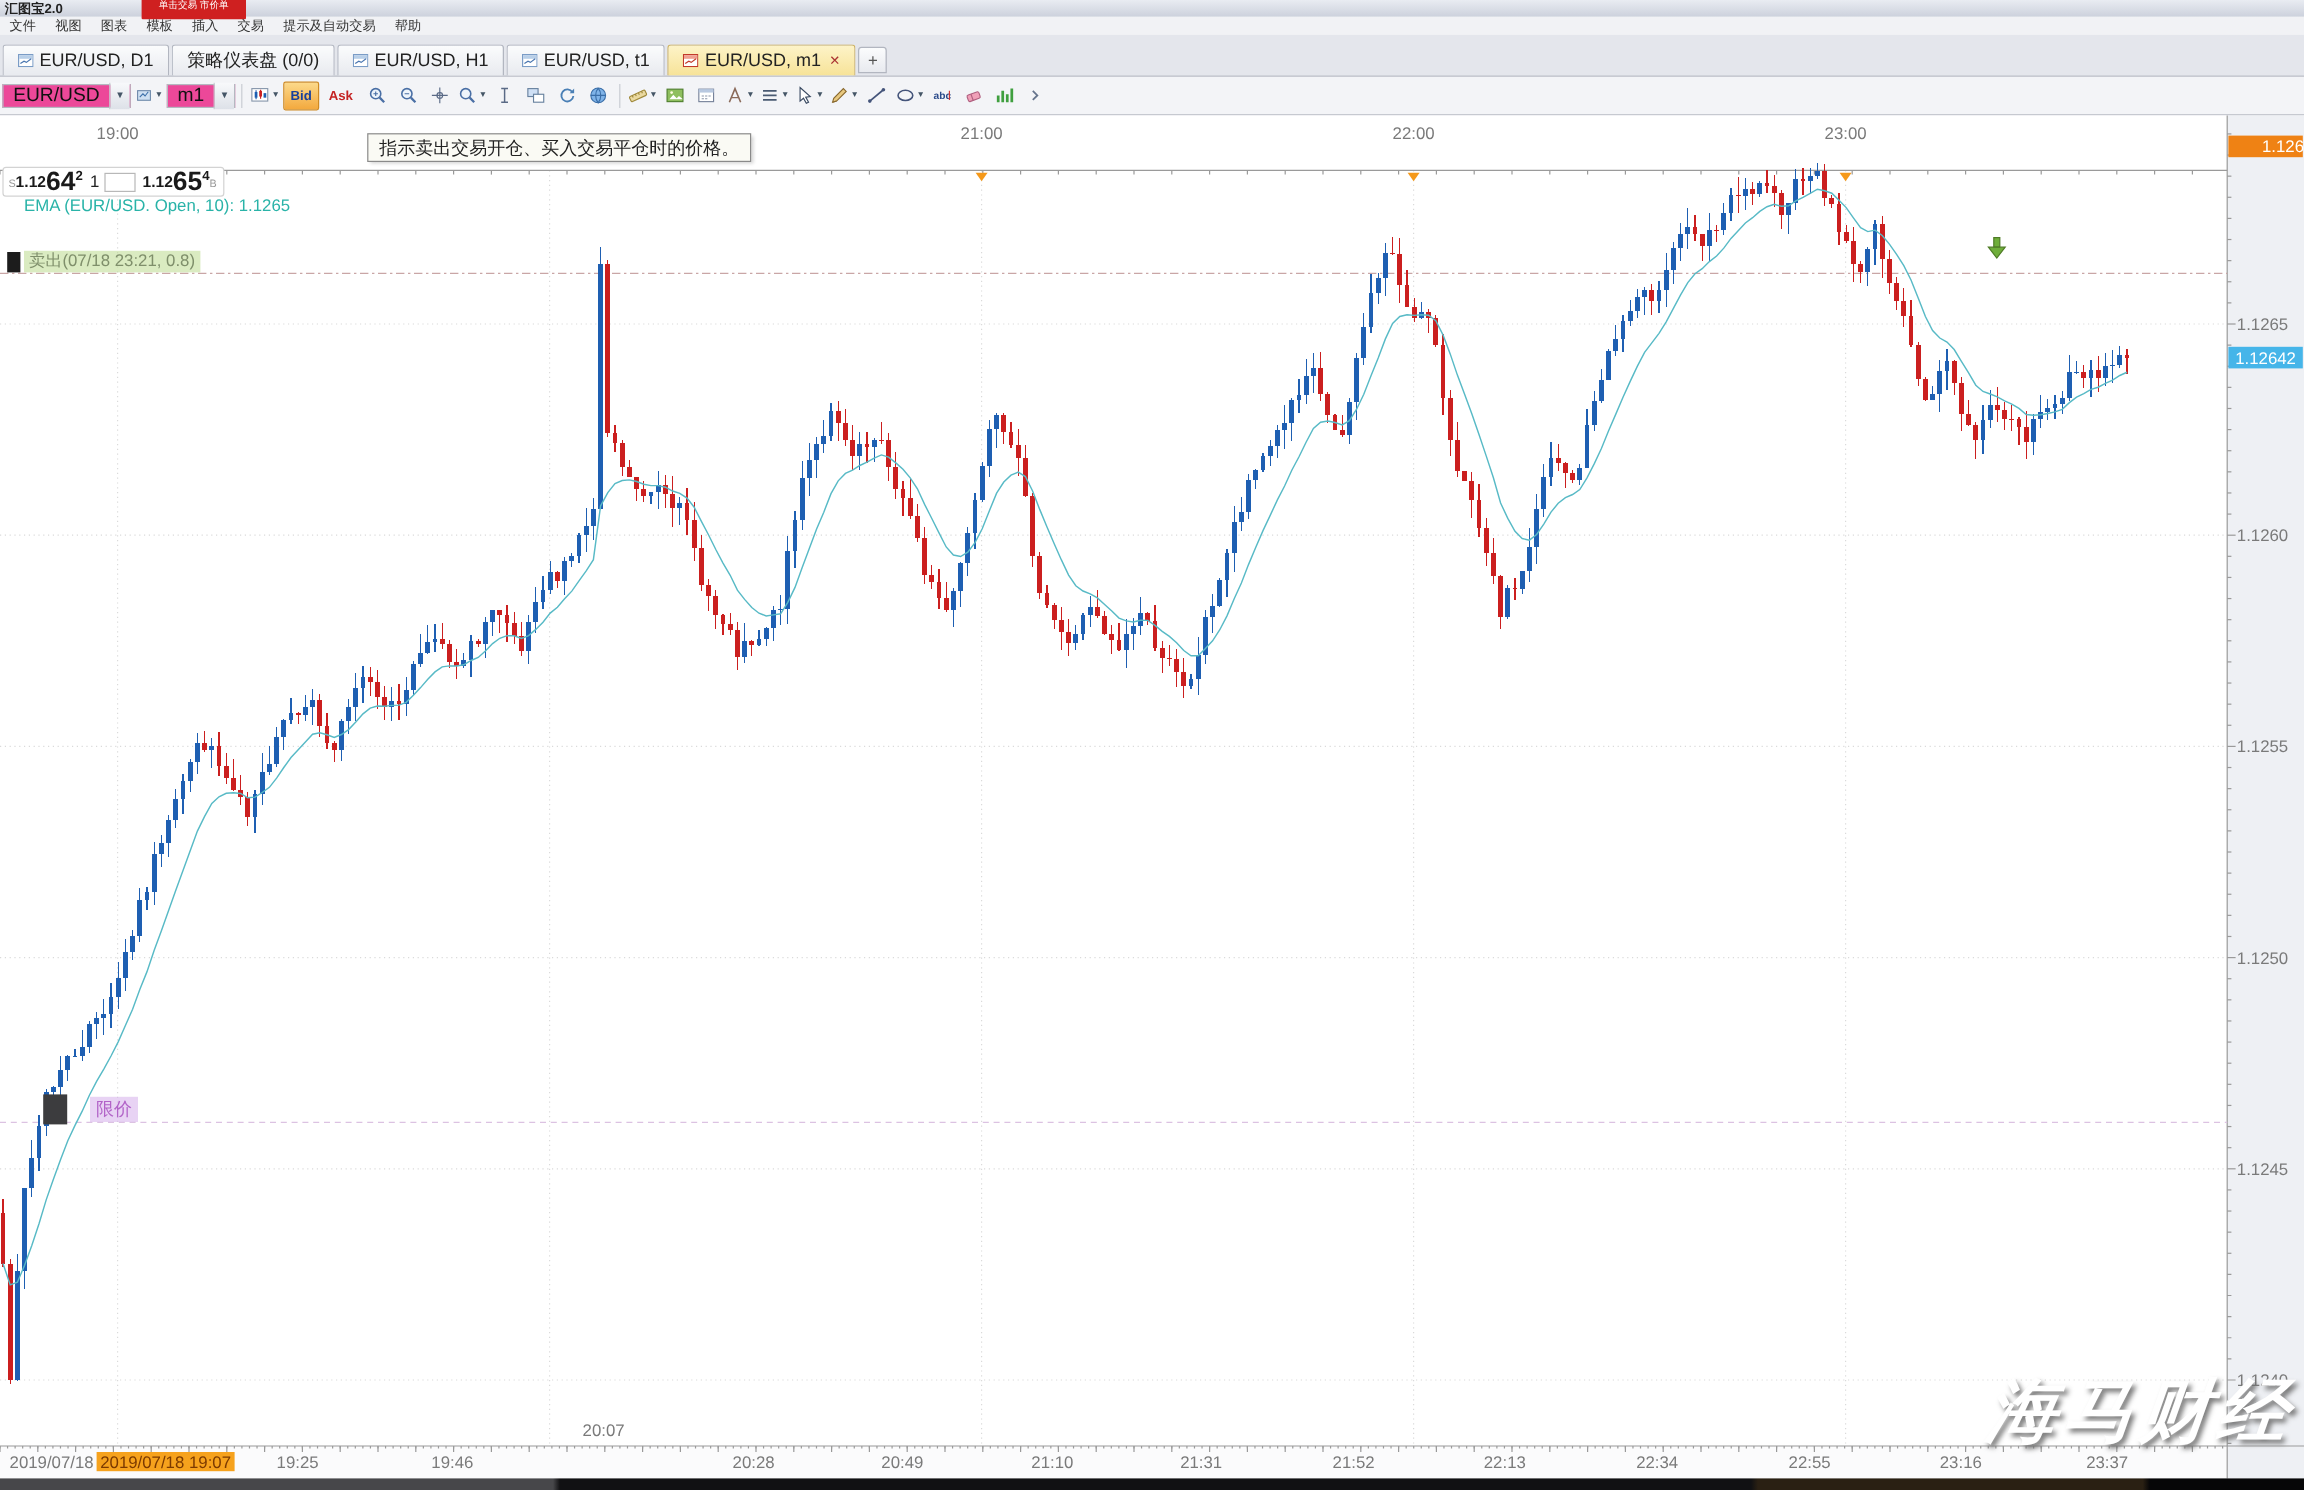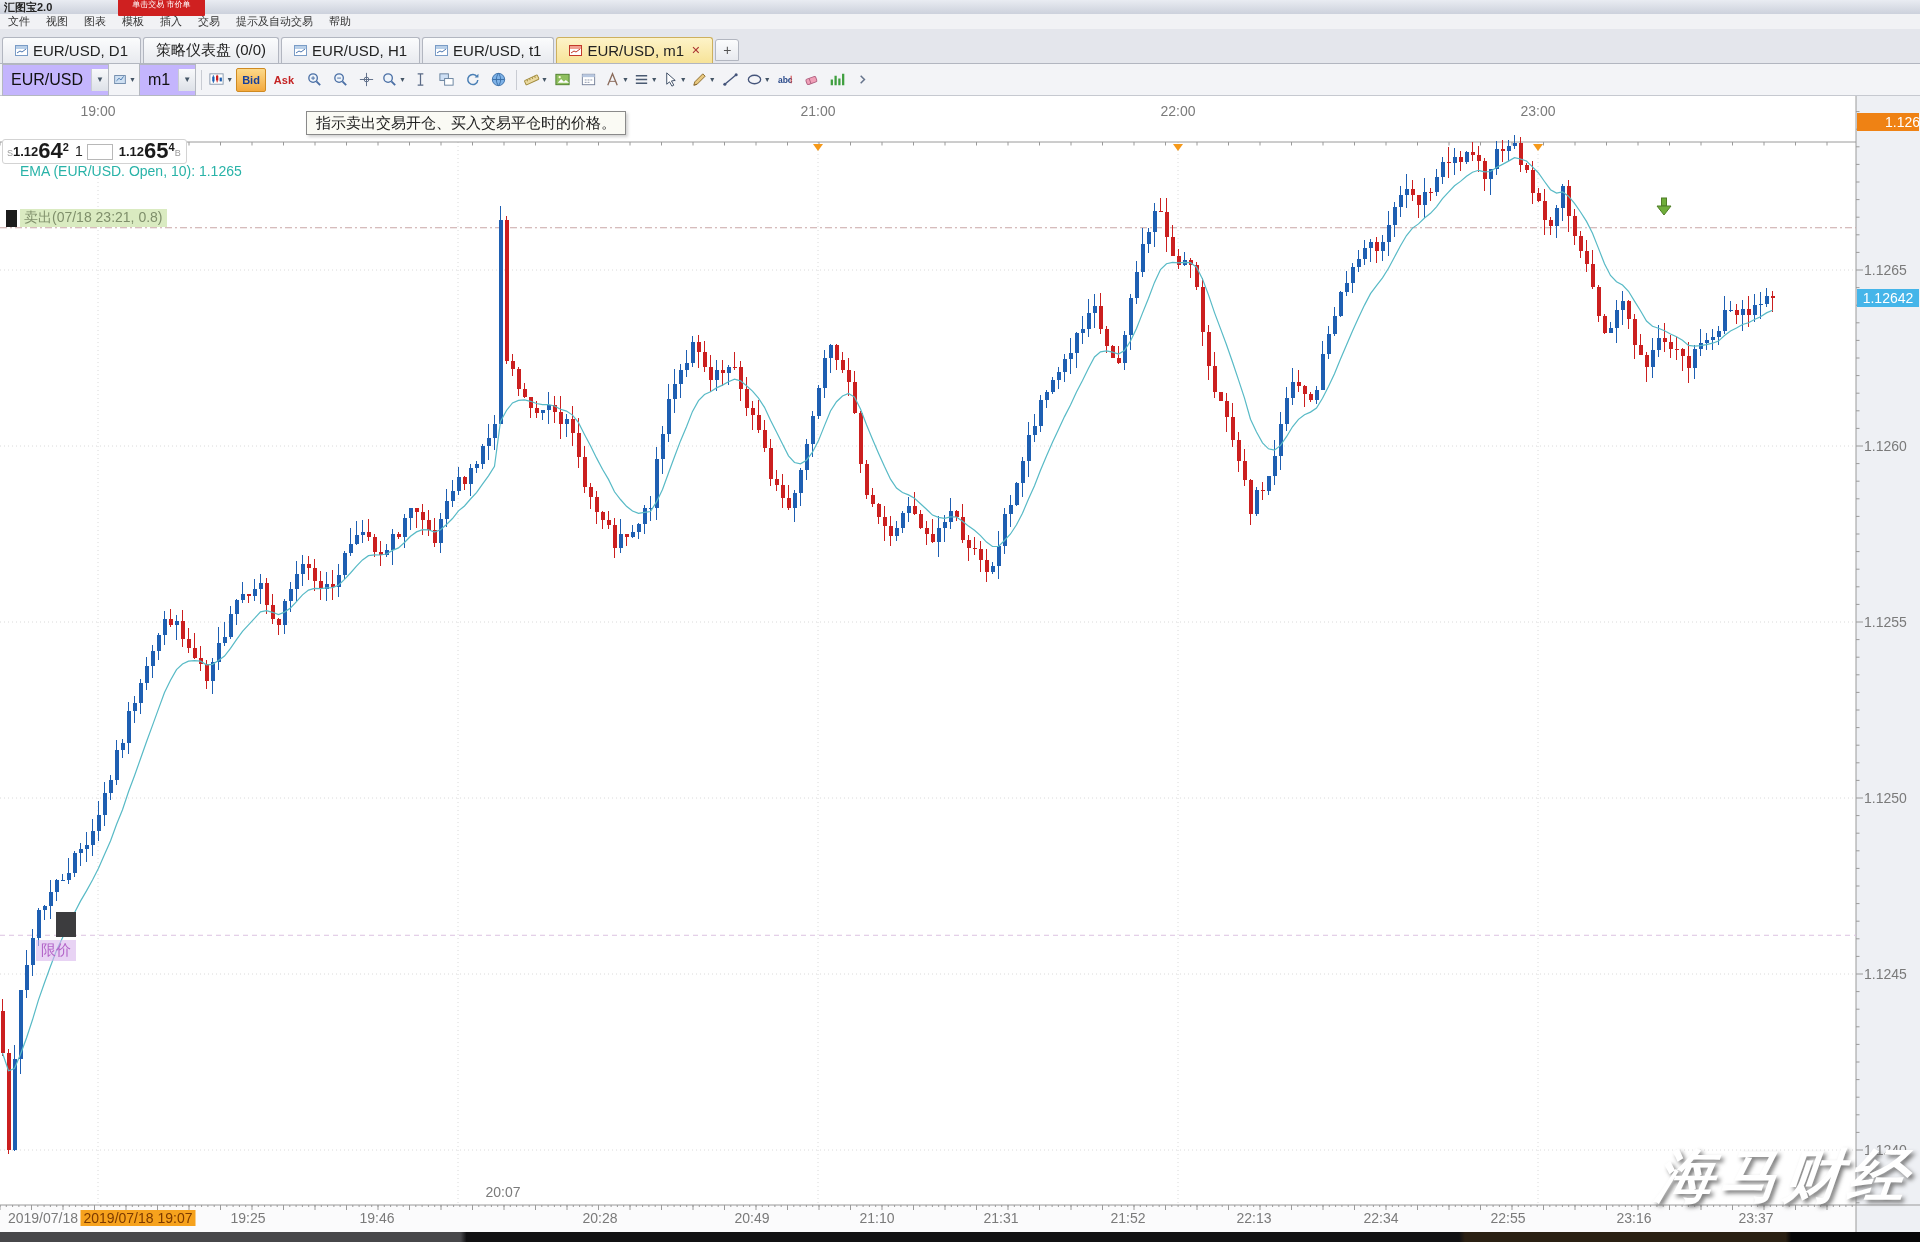--- a/index.html
+++ b/index.html
@@ -21,21 +21,21 @@
   .tab { height:26px; display:flex; align-items:center; gap:5px; padding:0 12px; font-size:15px; color:#222;
     background:linear-gradient(#fbfcfd,#e8eaef); border:1px solid #b2b6c0; border-bottom:none;
     border-radius:3px 3px 0 0; margin-right:2px; white-space:nowrap; }
   .tab.active { background:linear-gradient(#fdf3c8,#f7e398); border-color:#cdb05e; }
   .tab .close { font-size:11px; color:#a33; margin-left:2px; }
   .tab-plus { height:22px; width:24px; margin-bottom:2px; display:flex; align-items:center; justify-content:center;
     font-size:14px; color:#555; background:linear-gradient(#fbfcfd,#e8eaef); border:1px solid #b2b6c0;
     border-radius:3px 3px 0 0; }
   .toolbar { height:32px; background:#f3f4f7; border-bottom:1px solid #c6c9d0; display:flex;
     align-items:center; gap:2px; padding-left:2px; }
-  .combo { display:flex; align-items:center; background:#c4b5fd; border:1px solid #b4b8c0; height:32px; }
+  .combo { display:flex; align-items:center; background:#ec4899; border:1px solid #b4b8c0; height:20px; }
   .combo .val { padding:0 8px; font-size:16px; color:#111; }
   .combo .dd { width:17px; height:22px; border-left:1px solid #c8ccd2; display:flex; align-items:center;
     justify-content:center; font-size:8px; color:#456; background:linear-gradient(#f8f9fb,#dde1e8); }
   .mini-dd { font-size:7px; color:#456; margin-left:1px; }
   .tbtn { height:24px; min-width:24px; display:flex; align-items:center; justify-content:center;
     border:1px solid transparent; border-radius:2px; }
   .tbtn.textbtn { font-size:11px; font-weight:bold; padding:0 5px; }
   .tbtn.bid { background:linear-gradient(#fcd98a,#f3a93e); border-color:#cf8a22; color:#17409c; }
   .tbtn.ask { color:#c42222; }
   .tsep { width:1px; height:20px; background:#c9ccd3; margin:0 3px; }
@@ -50,21 +50,21 @@
   .quote .sm { font-size:13px; font-weight:bold; color:#1a1a1a; padding-bottom:2px; }
   .quote .big { font-size:22px; font-weight:bold; color:#1a1a1a; line-height:20px; }
   .quote .sup { font-size:11px; font-weight:bold; color:#1a1a1a; padding-bottom:8px; }
   .quote .spread { font-size:14px; color:#222; padding:0 4px 2px 6px; }
   .quote .vol-box { width:26px; height:16px; background:#fff; border:1px solid #b8b8b8; margin:0 6px 1px 0; }
   .ema-label { left:20px; top:163px; font-size:14px; color:#29b3a8; white-space:nowrap; }
   .sell-row { left:6px; top:209px; display:flex; align-items:center; gap:3px; }
   .block { background:#1c1c1c; }
   .sell-row .block { width:11px; height:17px; }
   .sell-row .lbl { background:rgba(193,222,152,.6); color:#7f8f6b; font-size:14px; padding:0 4px; white-space:nowrap; }
-  .limit-row { left:36px; top:912px; display:flex; align-items:flex-end; gap:3px;flex-direction:column; }
+  .limit-row { left:36px; top:912px; display:flex; align-items:center; gap:19px; }
   .limit-row .block { width:20px; height:25px; background:#3c3c3e; }
   .limit-row .lbl { background:rgba(216,182,236,.6); color:#b263c8; font-size:15px; padding:1px 5px; }
   .axis-label { position:absolute; font-size:14px; color:#7a7a7a; white-space:nowrap; z-index:15; }
   .axis-label.hl { background:#f6a21d; color:#7c3a00; padding:0 3px; }
   .tri-marker { position:absolute; width:0; height:0; border-left:5px solid transparent;
     border-right:5px solid transparent; border-top:7px solid #f5991a; z-index:15; }
   .badge { position:absolute; left:1857px; width:62px; height:18px; color:#fff; font-size:14px;
     text-align:center; line-height:18px; z-index:15; }
   .wm1 { right:8px; top:1138px; font-size:58px; font-weight:bold; font-style:italic; color:#fff;
     letter-spacing:6px; text-shadow:3px 3px 4px rgba(110,110,110,.9); transform:skewX(-6deg); z-index:30; }
@@ -1435,21 +1435,21 @@
       <div class="tri-marker" style="left: 813px; top: 144px;"></div>
       <div class="axis-label" style="top: 103px; left: 1178px; transform: translateX(-50%);">22:00</div>
       <div class="tri-marker" style="left: 1173px; top: 144px;"></div>
       <div class="axis-label" style="top: 103px; left: 1538px; transform: translateX(-50%);">23:00</div>
       <div class="tri-marker" style="left: 1533px; top: 144px;"></div>
       <div class="axis-label" style="top: 1210px; left: 43px; transform: translateX(-50%);">2019/07/18</div>
       <div class="axis-label hl" style="top: 1210px; left: 138px; transform: translateX(-50%);">2019/07/18 19:07</div>
       <div class="axis-label" style="top: 1210px; left: 248px; transform: translateX(-50%);">19:25</div>
       <div class="axis-label" style="top: 1210px; left: 377px; transform: translateX(-50%);">19:46</div>
       <div class="axis-label" style="top: 1184px; left: 503px; transform: translateX(-50%);">20:07</div>
-      <div class="axis-label" style="top: 1210px; left: 600px; transform: translateX(-50%); text-align: center;">20:28</div>
+      <div class="axis-label" style="top: 1210px; left: 628px; transform: translateX(-50%); text-align: center;">20:28</div>
       <div class="axis-label" style="top: 1210px; left: 752px; transform: translateX(-50%);">20:49</div>
       <div class="axis-label" style="top: 1210px; left: 877px; transform: translateX(-50%);">21:10</div>
       <div class="axis-label" style="top: 1210px; left: 1001px; transform: translateX(-50%);">21:31</div>
       <div class="axis-label" style="top: 1210px; left: 1128px; transform: translateX(-50%);">21:52</div>
       <div class="axis-label" style="top: 1210px; left: 1254px; transform: translateX(-50%);">22:13</div>
       <div class="axis-label" style="top: 1210px; left: 1381px; transform: translateX(-50%);">22:34</div>
       <div class="axis-label" style="top: 1210px; left: 1508px; transform: translateX(-50%);">22:55</div>
       <div class="axis-label" style="top: 1210px; left: 1634px; transform: translateX(-50%);">23:16</div>
       <div class="axis-label" style="top: 1210px; left: 1756px; transform: translateX(-50%);">23:37</div>
       <div class="axis-label" style="top: 262px; left: 1864px;">1.1265</div>

